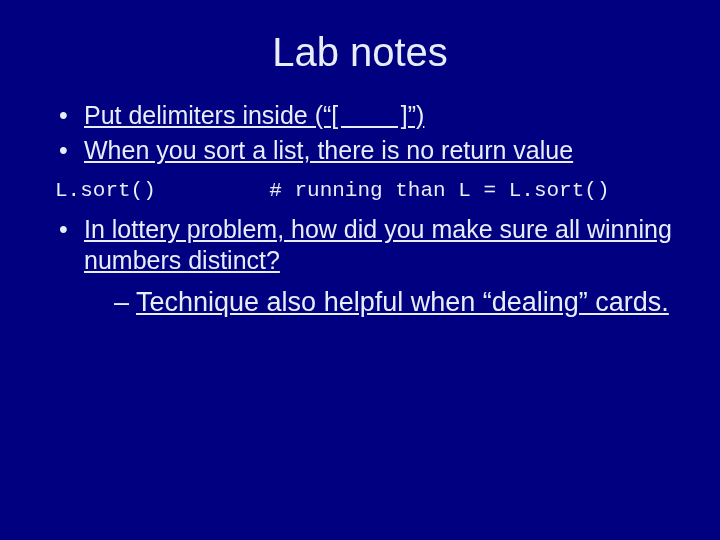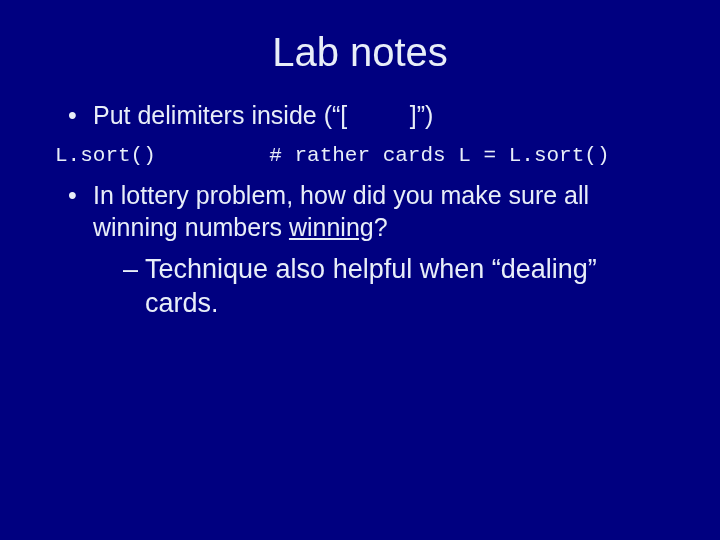--- a/index.html
+++ b/index.html
@@ -19,24 +19,25 @@
     padding: 20px 30px 5px 30px;
   }
   .title {
     text-align: center;
     font-size: 40px;
     margin: 10px 0 25px 0;
     font-weight: normal;
   }
   ul.top {
     list-style: none;
-    margin: 13px;
+    margin: 4px;
     padding: 0 10px 0 25px;
     font-size: 25px;
     line-height: 1.25;
+    text-decoration: underline;
   }
   ul.top > li {
     position: relative;
     padding-left: 25px;
     margin-bottom: 4px;
   }
   ul.top > li::before {
     content: "•";
     position: absolute;
     left: 0;
@@ -73,27 +74,28 @@
   }
 </style>
 </head>
 <body>
 
 <div class="slide">
   <h1 class="title">Lab notes</h1>
 
   <ul class="top">
     <li>Put delimiters inside (“[&nbsp;&nbsp;&nbsp;&nbsp;&nbsp;&nbsp;&nbsp;&nbsp;&nbsp;]”)</li>
+    <li>When you sort a list, there is no return value</li>
   </ul>
 
-  <span class="code">L.sort()         # rather cards L = L.sort()</span>
+  <span class="code">L.sort()         # running than L = L.sort()</span>
 
   <ul class="top">
     <li>
-      <span>In lottery problem, how did you make sure all winning numbers </span><span class="underline">winning</span><span>?</span>
+      <span>In lottery problem, how did you make sure all winning numbers </span><span class="underline">distinct</span><span>?</span>
       <ul class="sub">
         <li>Technique also helpful when “dealing” cards.</li>
       </ul>
     </li>
   </ul>
 
   <div class="spacer"></div>
 
 </div>
 

